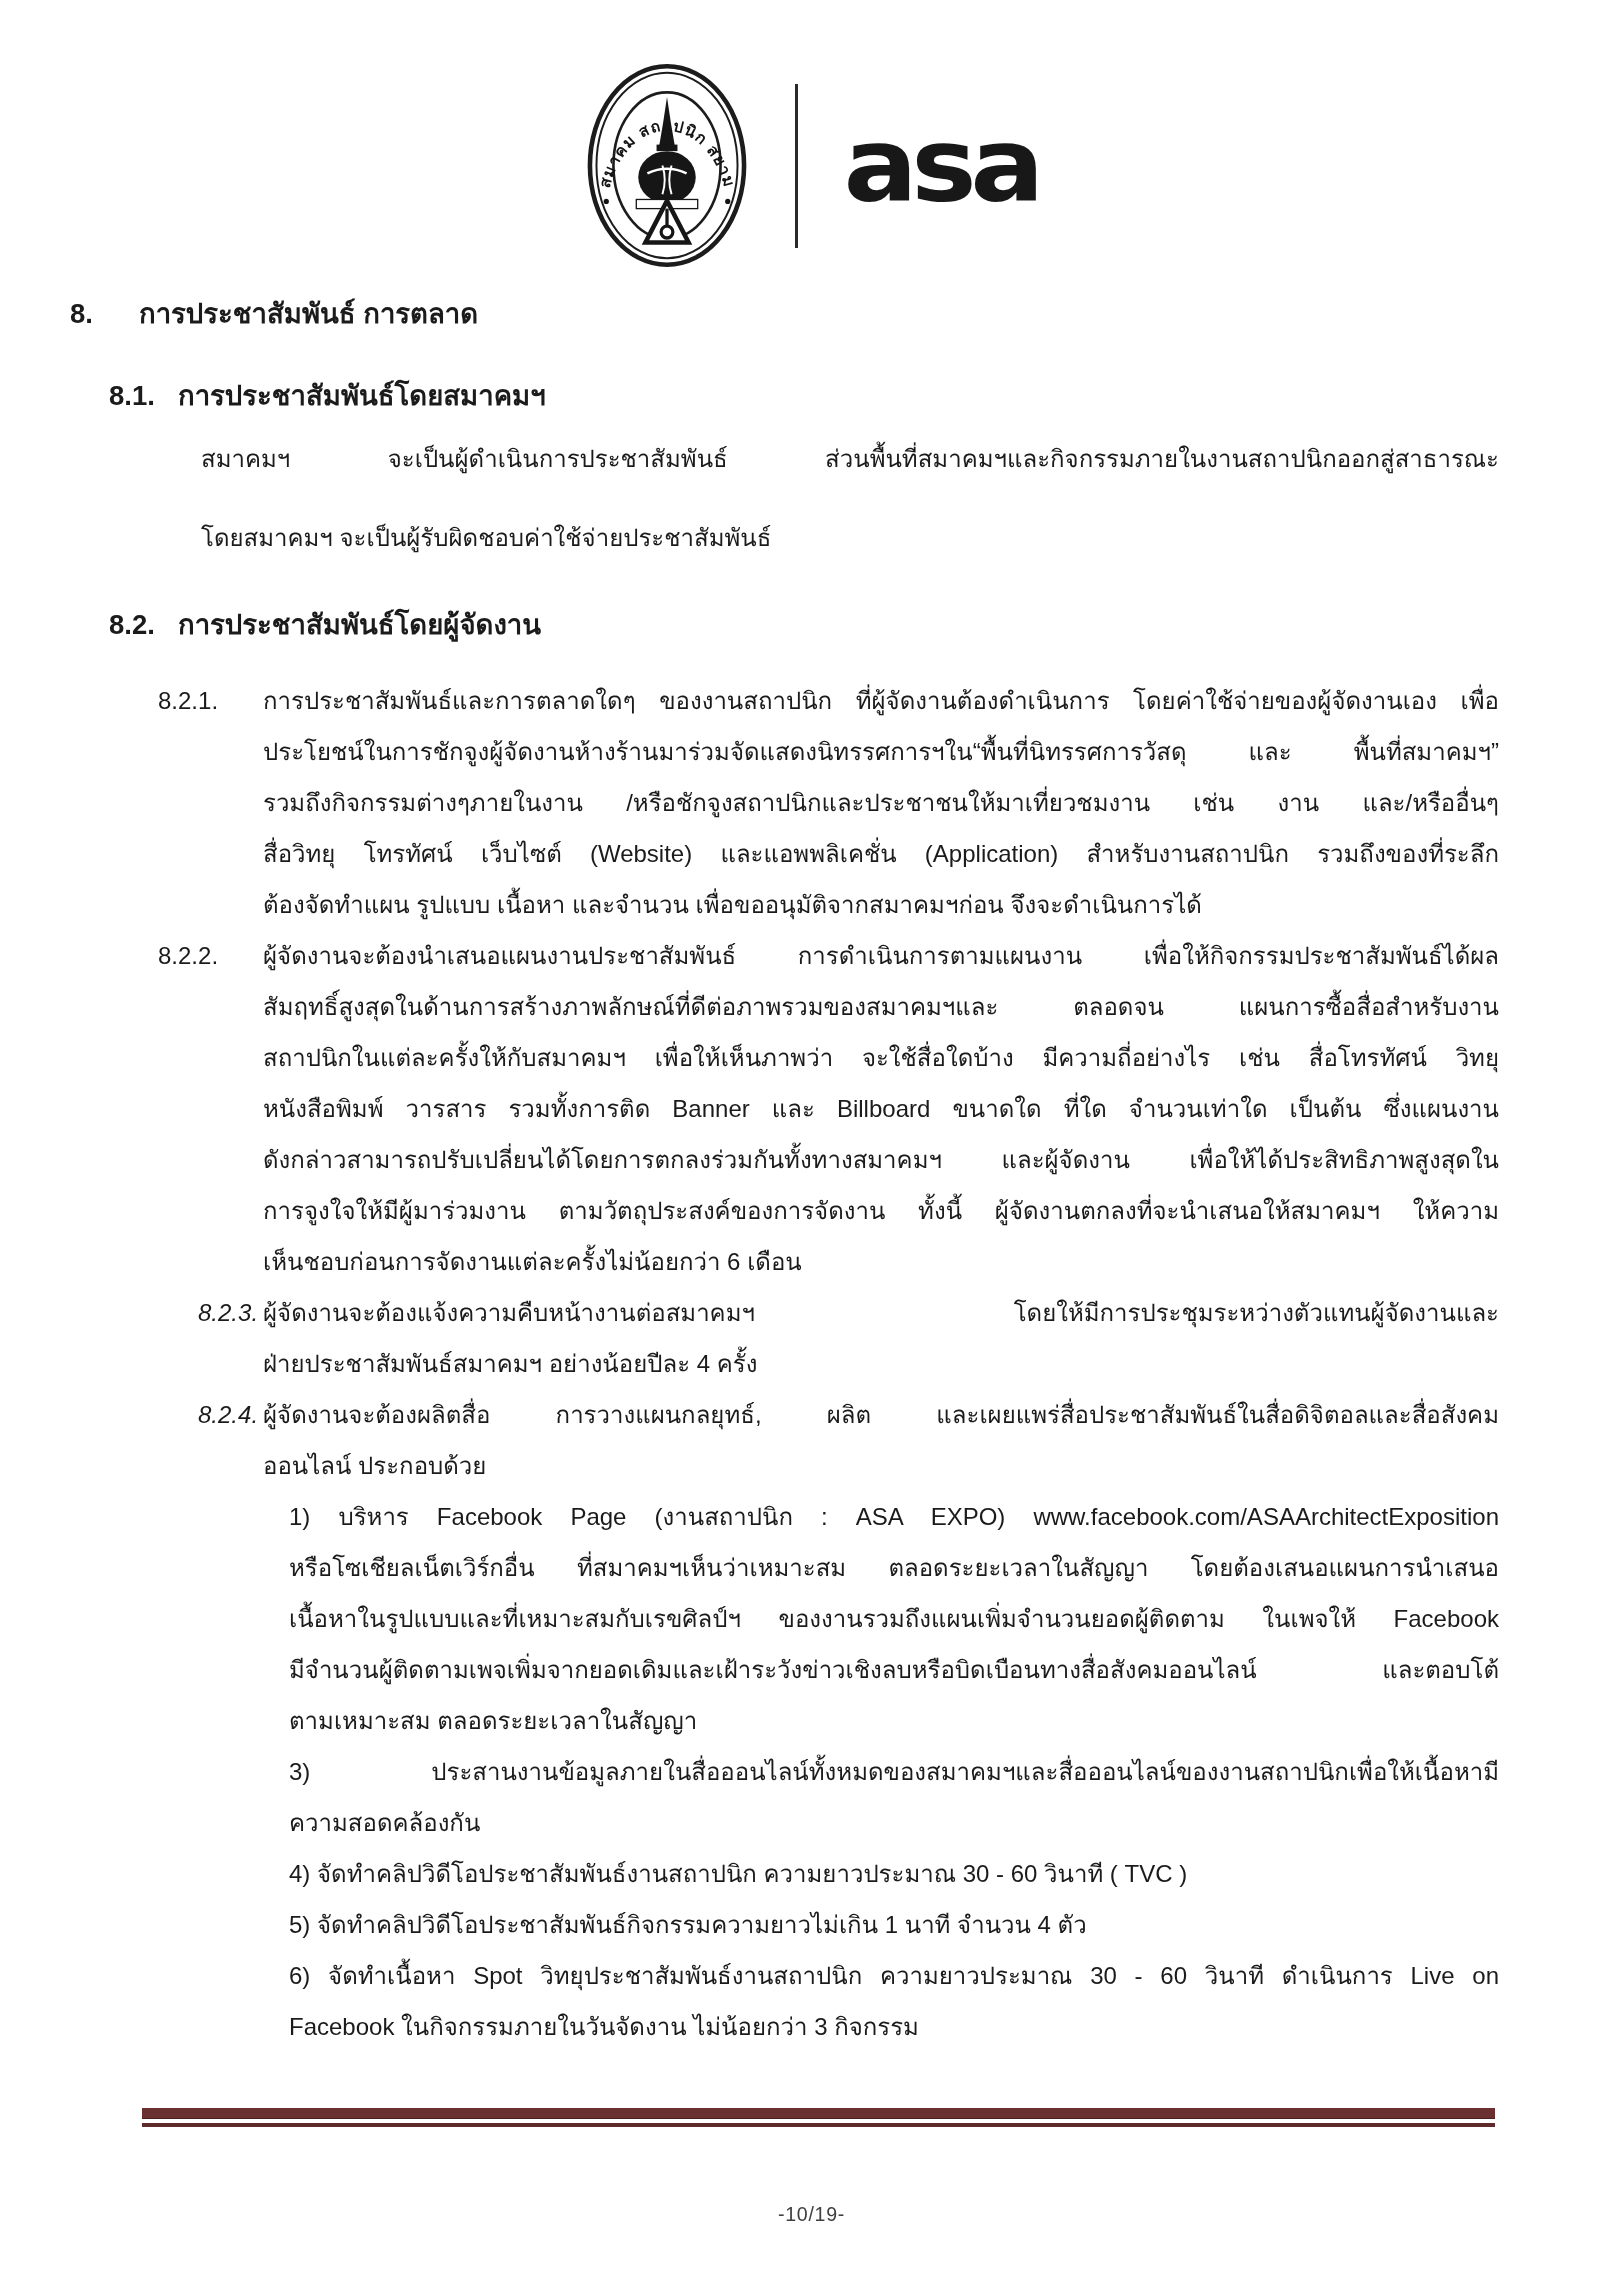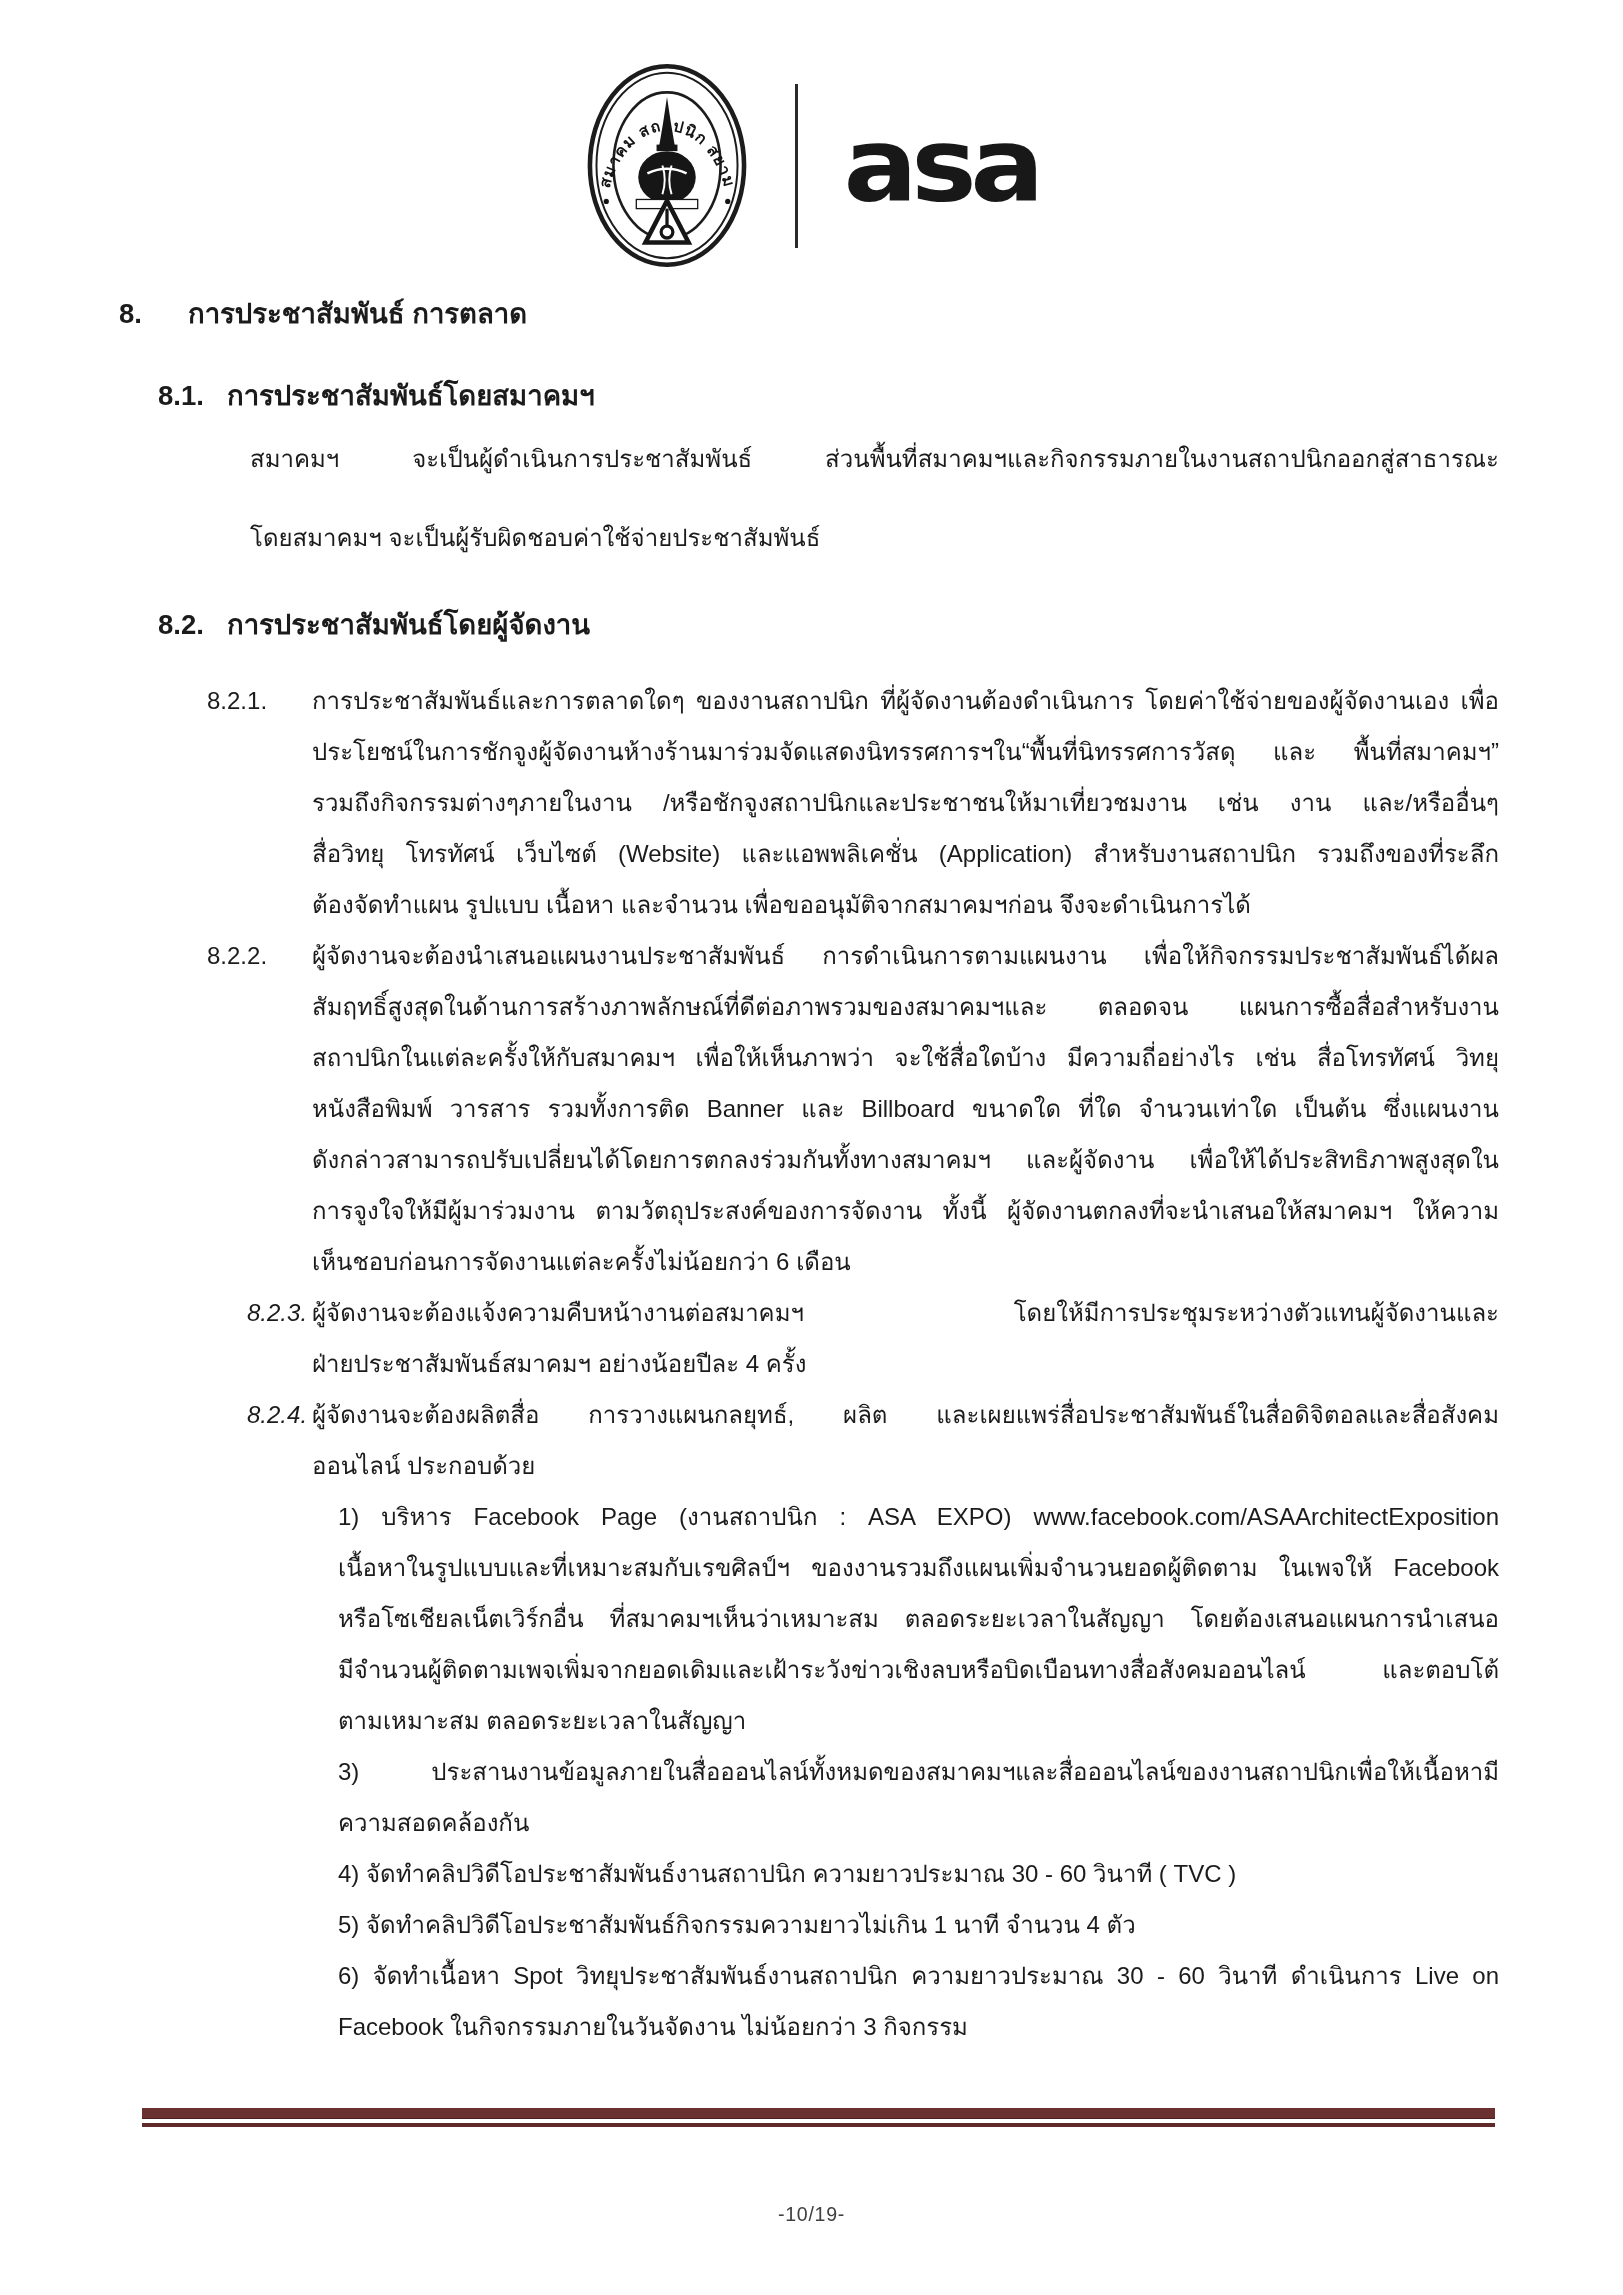--- a/index.html
+++ b/index.html
@@ -14,21 +14,21 @@
     padding-top:56px; display:flex; align-items:center; justify-content:center;
     height:275px;
   }
   .emblem { width:164px; height:209px; }
   .logo-divider { width:2.6px; height:164px; background:#2a2a2a; margin:0 46px; }
   .asa-wordmark {
     font-size:110px; font-weight:800; letter-spacing:-6.5px; color:#181818;
     line-height:1; transform:scaleY(0.92); font-family:"DejaVu Sans", sans-serif;
   }
   
-  .content { padding:0 124px 0 119px; font-size:24px; }
+  .content { padding:0 124px 0 70px; font-size:24px; }
   .section-heading { margin-top:18.3px; font-weight:bold; font-size:27.5px; line-height:41px; }
   .section-heading .num { display:inline-block; width:69px; }
   .sub-heading { margin-top:41px; margin-left:39px; font-weight:bold; font-size:27.5px; line-height:41px; }
   .sub-heading .num { display:inline-block; width:69px; }
   .sub81-body { margin-top:17px; margin-left:111px; }
   .sub81-body .tline + .tline { margin-top:27.5px; }
   .clauses { margin-top:30px; }
   .clause { position:relative; padding-left:173px; }
   .clause .cnum { position:absolute; left:88px; top:0; line-height:51px; }
   .clause.indent-more .cnum { left:128px;font-style:italic; }
@@ -130,22 +130,22 @@
         </div>
         <div class="clause indent-more">
           <span class="cnum">8.2.4.</span>
           <div class="cbody">
             <div class="tline just">ผู้จัดงานจะต้องผลิตสื่อ การวางแผนกลยุทธ์, ผลิต และเผยแพร่สื่อประชาสัมพันธ์ในสื่อดิจิตอลและสื่อสังคม</div>
             <div class="tline">ออนไลน์ ประกอบด้วย</div>
           </div>
           <div class="citems">
             <div class="item">
               <div class="tline just">1) บริหาร Facebook Page  (งานสถาปนิก : ASA EXPO) www.facebook.com/ASAArchitectExposition</div>
+              <div class="tline just">หรือโซเชียลเน็ตเวิร์กอื่น ที่สมาคมฯเห็นว่าเหมาะสม ตลอดระยะเวลาในสัญญา โดยต้องเสนอแผนการนำเสนอ</div>
               <div class="tline just">เนื้อหาในรูปแบบและที่เหมาะสมกับเรขศิลป์ฯ ของงานรวมถึงแผนเพิ่มจำนวนยอดผู้ติดตาม ในเพจให้ Facebook</div>
-              <div class="tline just">หรือโซเชียลเน็ตเวิร์กอื่น ที่สมาคมฯเห็นว่าเหมาะสม ตลอดระยะเวลาในสัญญา โดยต้องเสนอแผนการนำเสนอ</div>
               <div class="tline just">มีจำนวนผู้ติดตามเพจเพิ่มจากยอดเดิมและเฝ้าระวังข่าวเชิงลบหรือบิดเบือนทางสื่อสังคมออนไลน์ และตอบโต้</div>
               <div class="tline">ตามเหมาะสม ตลอดระยะเวลาในสัญญา</div>
             </div>
             <div class="item">
               <div class="tline just">3) ประสานงานข้อมูลภายในสื่อออนไลน์ทั้งหมดของสมาคมฯและสื่อออนไลน์ของงานสถาปนิกเพื่อให้เนื้อหามี</div>
               <div class="tline">ความสอดคล้องกัน</div>
             </div>
             <div class="item">
               <div class="tline">4) จัดทำคลิปวิดีโอประชาสัมพันธ์งานสถาปนิก ความยาวประมาณ 30 - 60 วินาที ( TVC )</div>
             </div>

